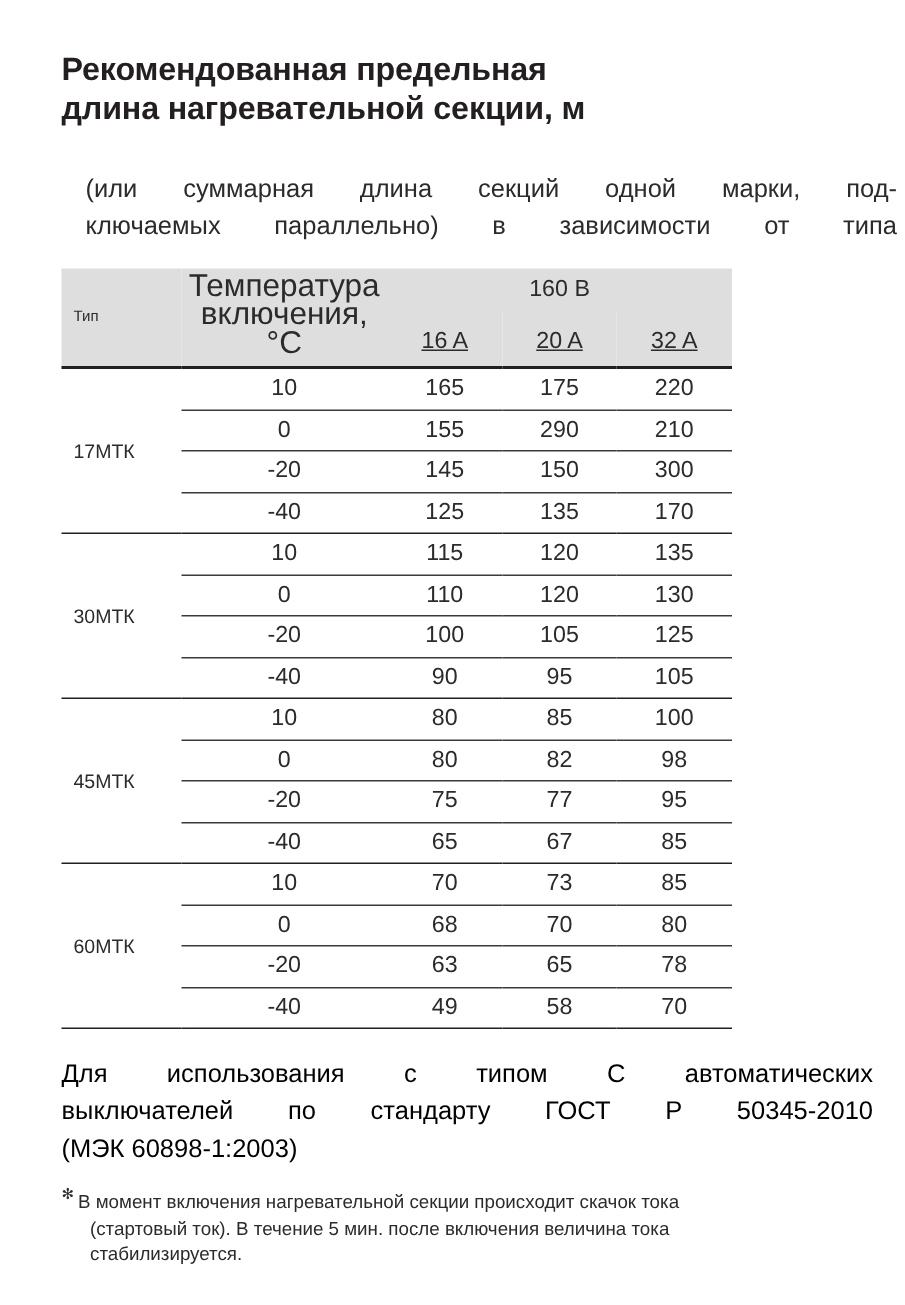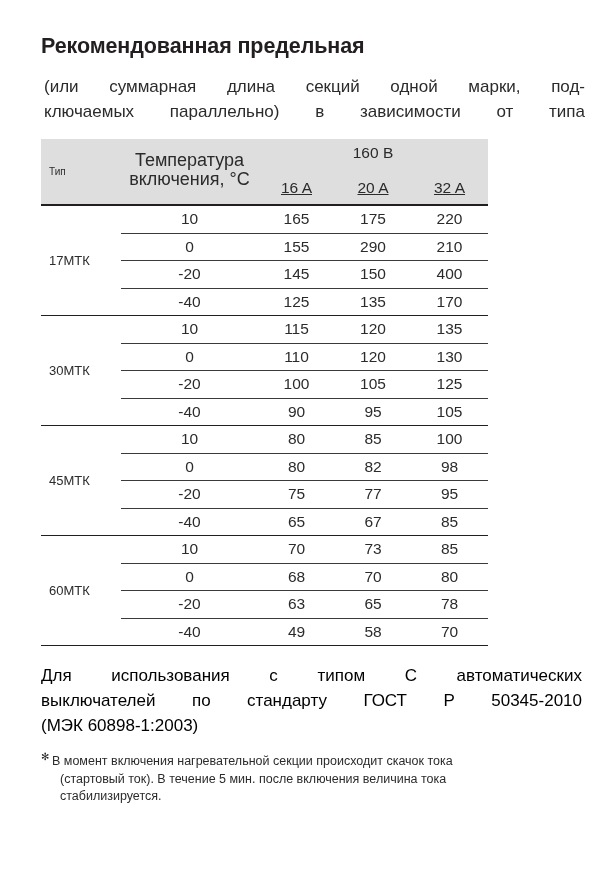--- a/index.html
+++ b/index.html
@@ -33,21 +33,21 @@
     font-size: 21.5px;
     line-height: 26px;
     font-weight: bold;
     letter-spacing: -0.1px;
     color: #231f20;
   }
   .doc-title .ln { display: block; }
 
   
   .intro {
-    margin: 3px;
+    margin: 16px;
     padding-top: 12px;
     font-size: 17px;
     line-height: 25px;
     color: #2b2b2b;
     text-align: justify;
     text-align-last: left;
     width: 541px;
   }
   .intro .ln {
     display: block;
@@ -89,21 +89,21 @@
   .hd-type {
     text-align: left;
     padding-left: 8px !important;
     height: 57px;
     font-size: 10px;
     vertical-align: middle !important;
     padding-bottom: 6px;
   }
   .hd-temp {
     height: 57px;
-    font-size: 18px;
+    font-size: 21px;
     line-height: 19px;
     vertical-align: middle !important;
     padding-bottom: 4px !important;
   }
   .hd-volt {
     text-align: center;
     font-size: 15.5px;
     height: 28px;
     vertical-align: middle !important;
     padding-bottom: 1px !important;
@@ -203,20 +203,21 @@
   .footnote .ln { display: block; }
   .footnote .ln.ind { padding-left: 8px; }
 </style>
 </head>
 <body>
 
 <div class="page">
 
   <h1 class="doc-title">
     <span class="ln">Рекомендованная предельная</span>
+    <span class="ln">длина нагревательной секции, м</span>
   </h1>
 
   <p class="intro">
     <span class="ln">(или суммарная длина секций одной марки, под-</span>
     <span class="ln">ключаемых параллельно) в зависимости от типа</span>
   </p>
 
   <div class="table-wrap">
     <table class="spec">
       <colgroup>
@@ -260,21 +261,21 @@
           <tr>
             <td class="div">0</td>
             <td class="div">155</td>
             <td class="div">290</td>
             <td class="div">210</td>
           </tr>
           <tr>
             <td class="div">-20</td>
             <td class="div">145</td>
             <td class="div">150</td>
-            <td class="div">400</td>
+            <td class="div">300</td>
           </tr>
           <tr>
             <td class="div">-40</td>
             <td class="div">125</td>
             <td class="div">135</td>
             <td class="div">170</td>
           </tr>
         </tbody>
         <tbody>
           <tr class="rule-block">

